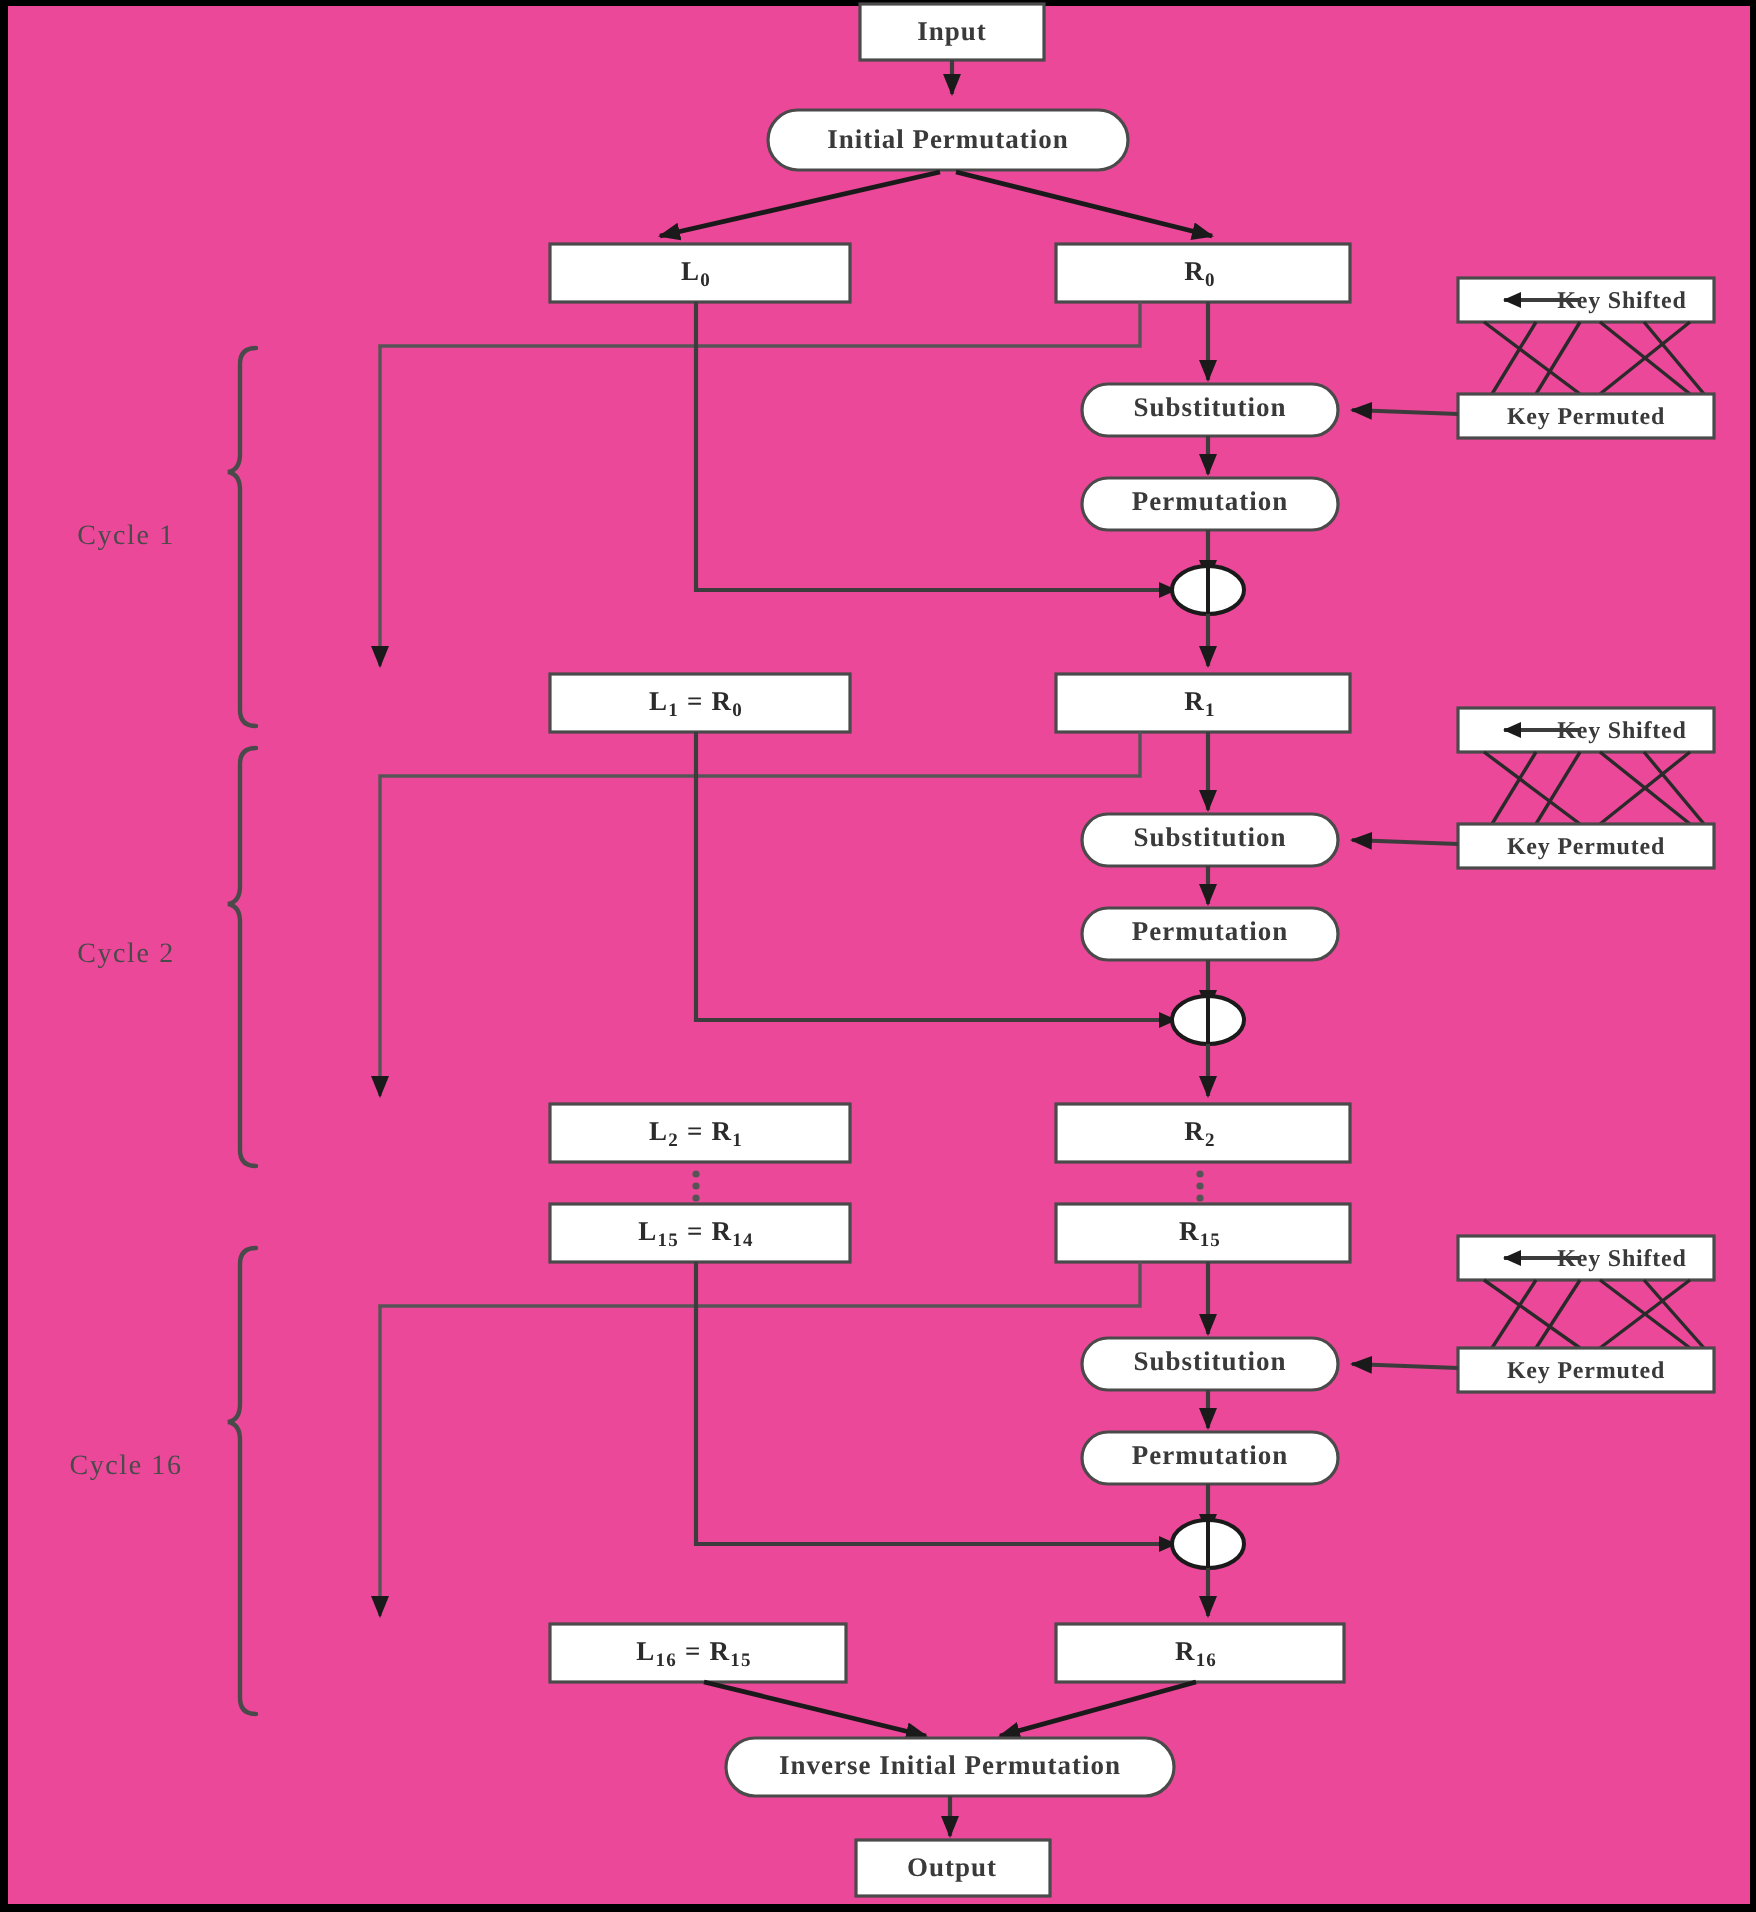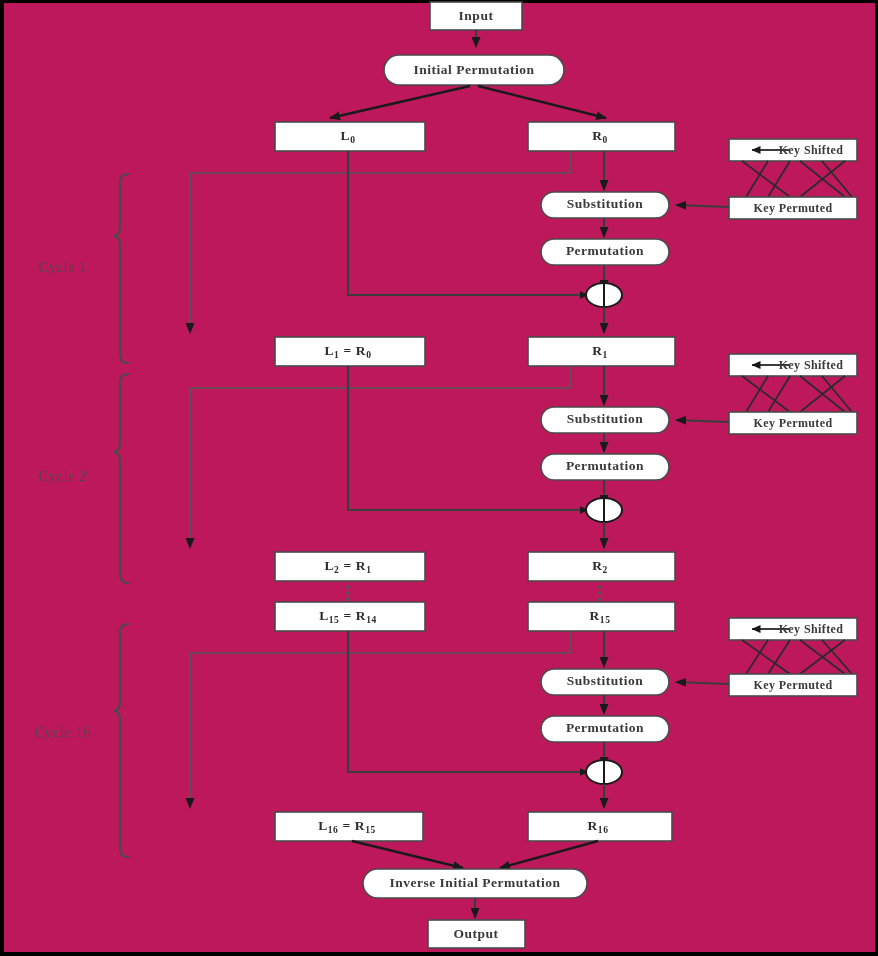--- a/index.html
+++ b/index.html
@@ -10,21 +10,21 @@
   body {
     width: 878px;
     height: 956px;
     font-family: "Liberation Serif", "DejaVu Serif", serif;
     overflow: hidden;
   }
   #page {
     position: relative;
     width: 878px;
     height: 956px;
-    background: #be185d;
+    background: #ec4899;
     box-sizing: border-box;
     border-left: 4px solid #000;
     border-top: 3px solid #000;
     border-right: 3px solid #000;
     border-bottom: 4px solid #000;
     text-align: center;
   }
   svg#diagram {
     display: block;
     width: 878px;

